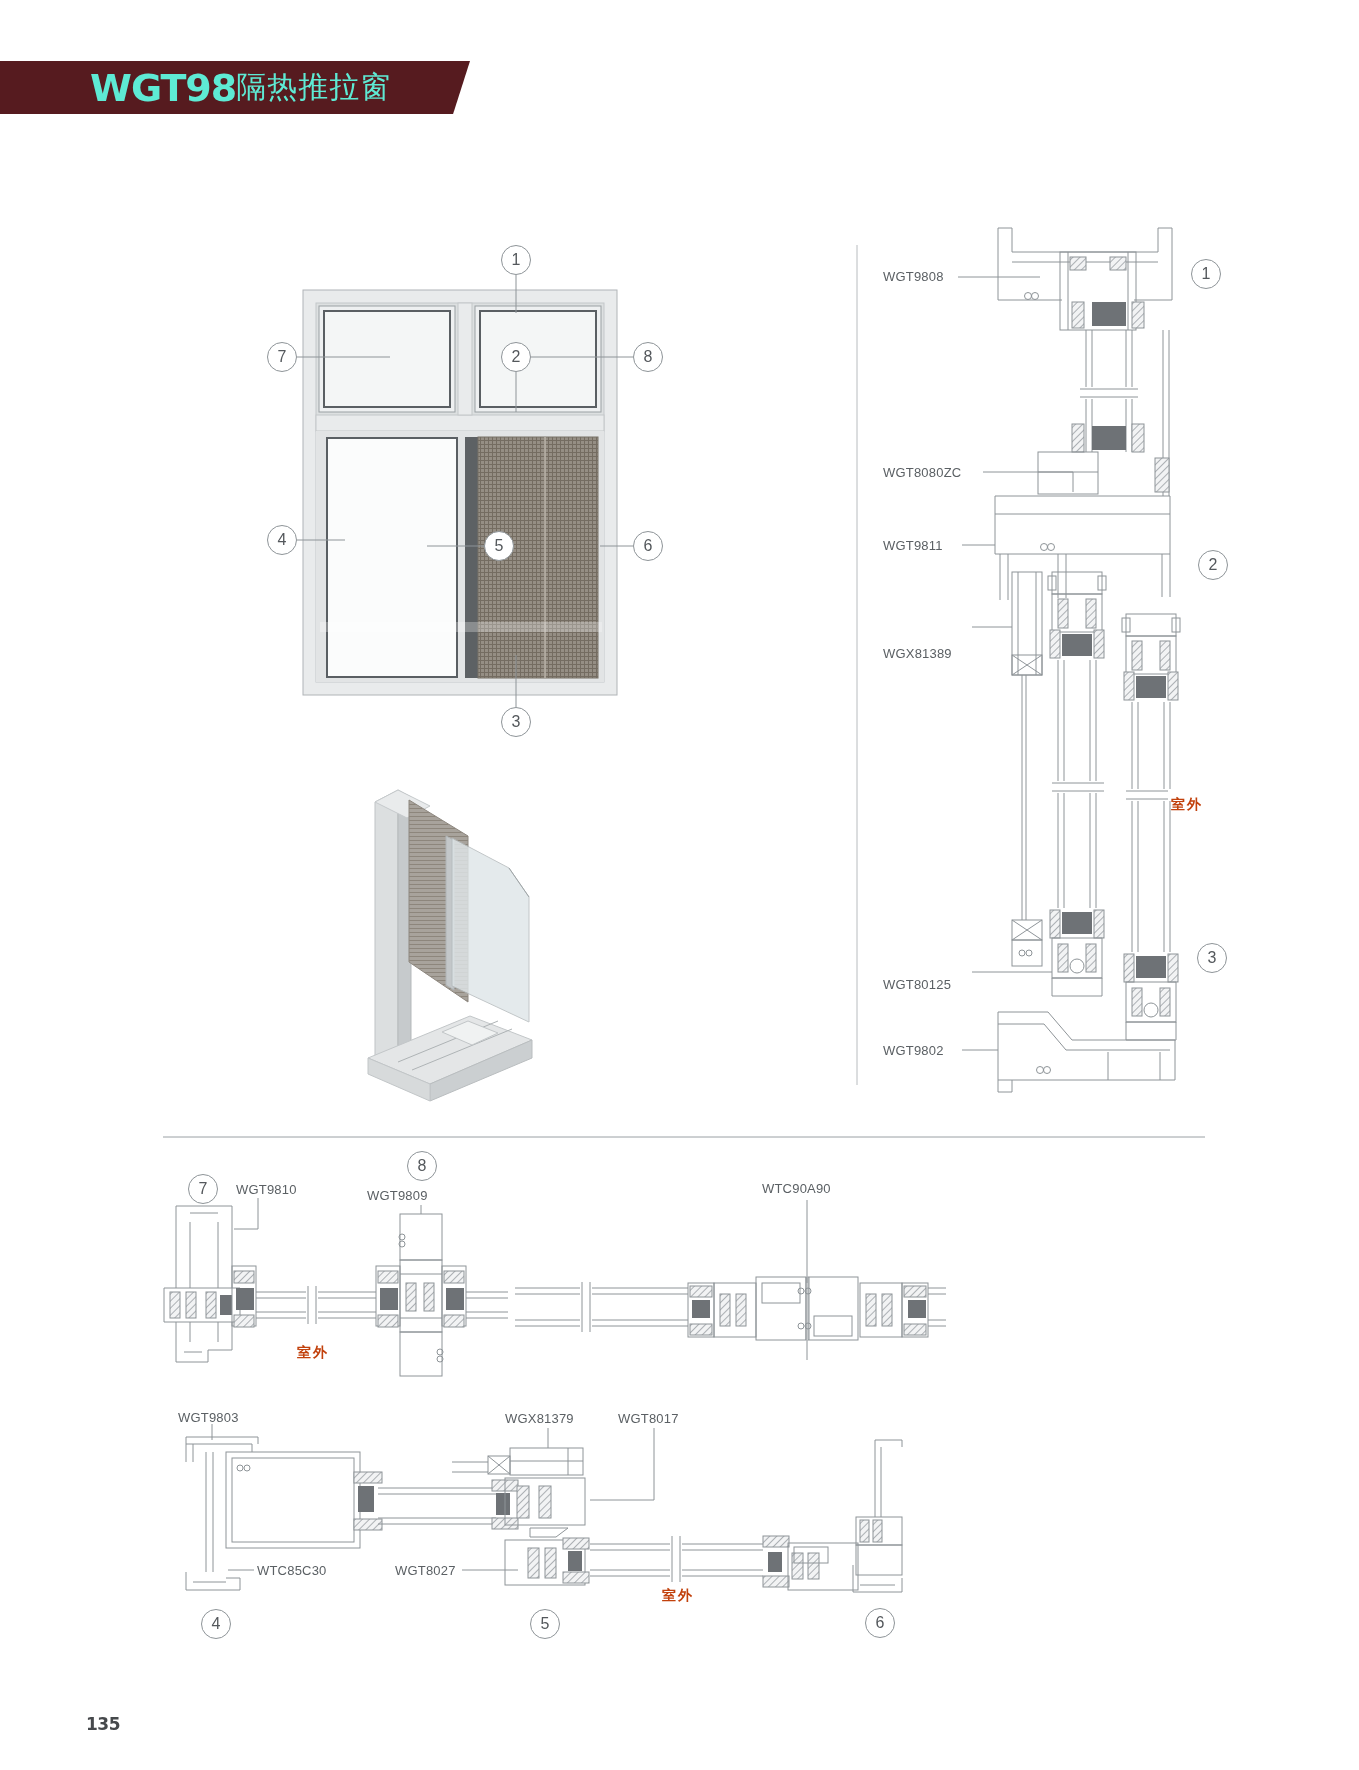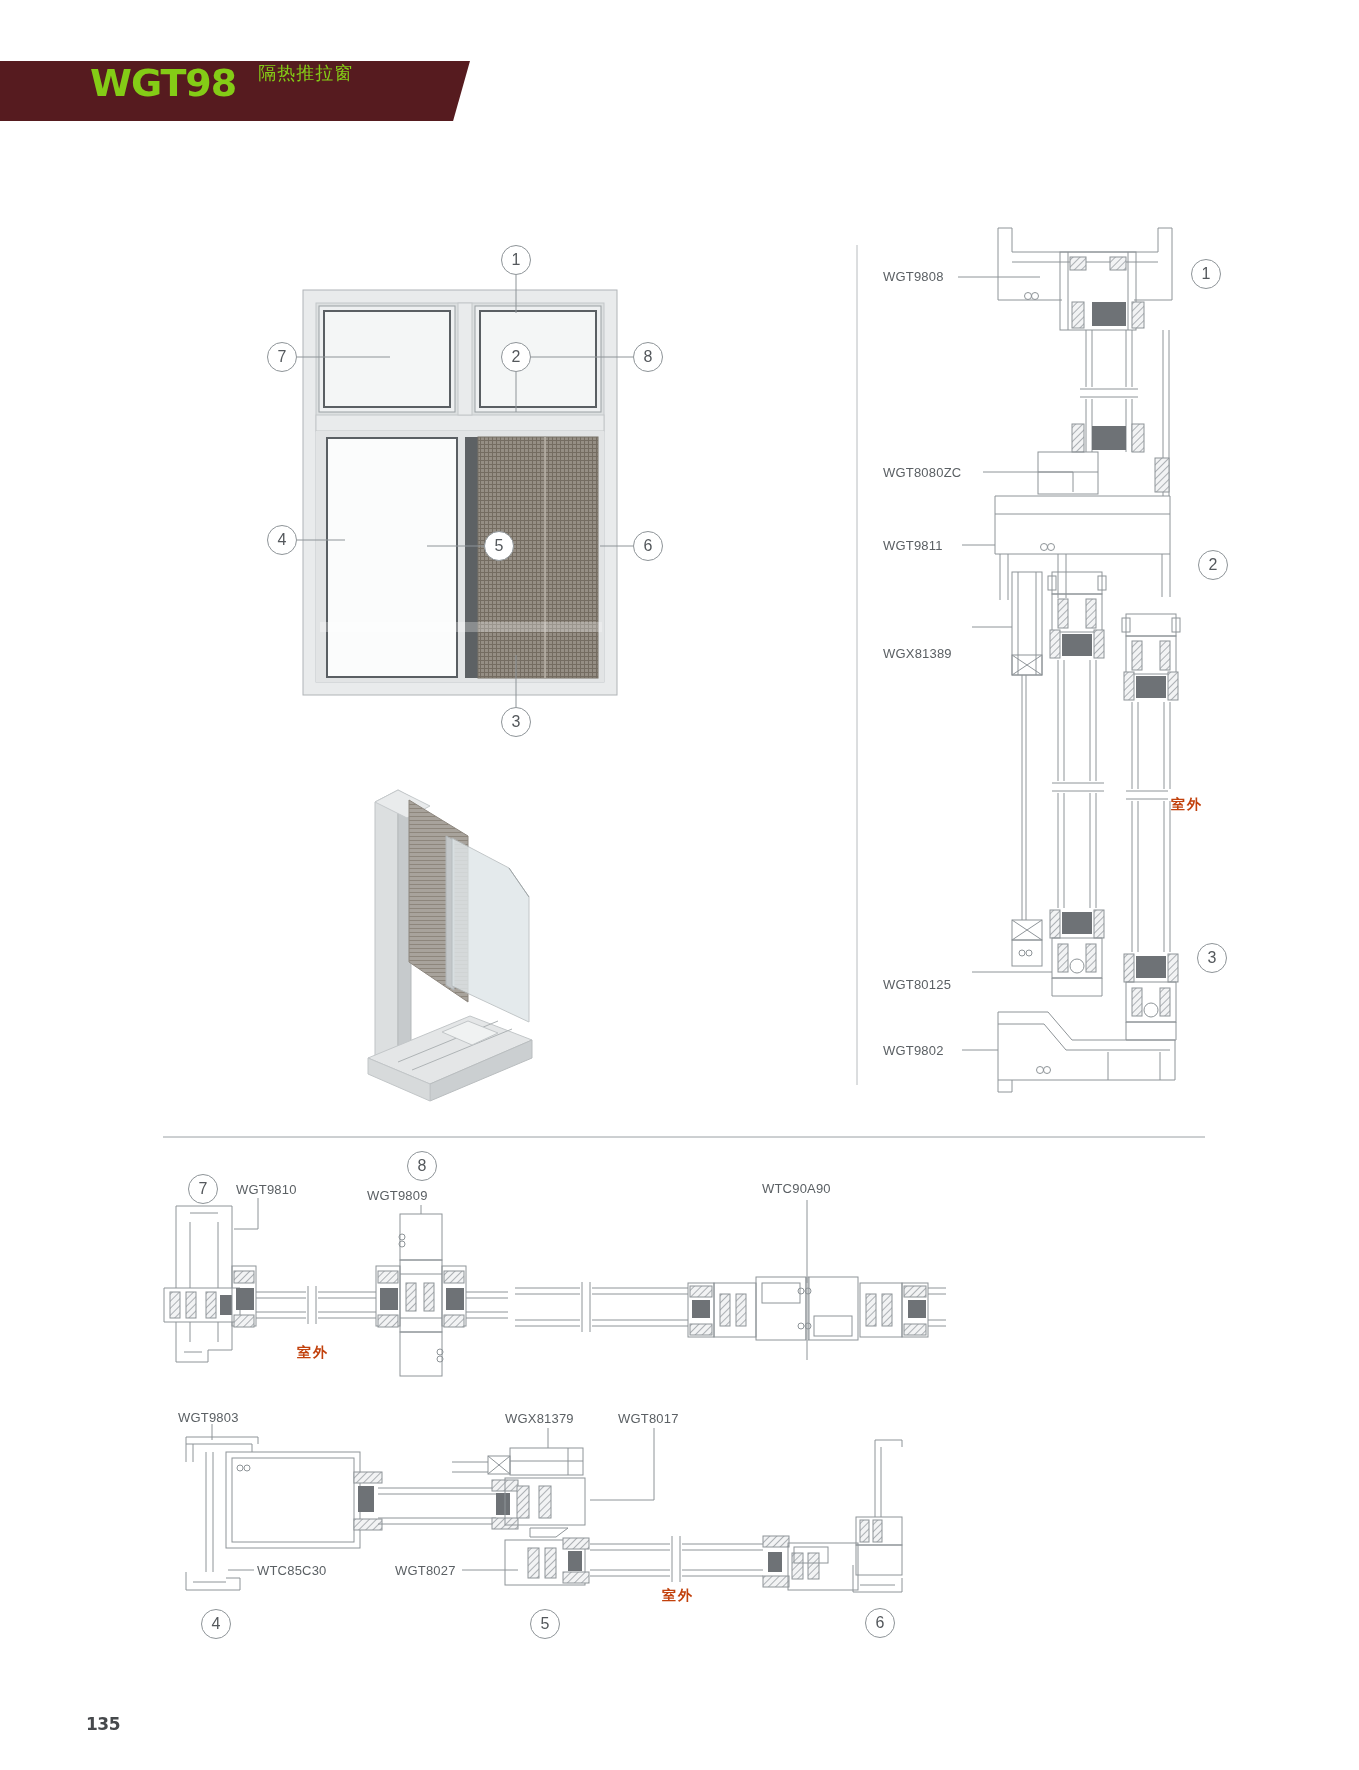--- a/index.html
+++ b/index.html
@@ -1,29 +1,29 @@
 <!DOCTYPE html>
 <html><head>
 <meta charset="utf-8">
 <style>
   html,body{margin:0;padding:0;background:#9a9a9a;}
   .page{
     position:relative;width:1359px;height:1770px;background:#ffffff;
     font-family:"Liberation Sans", sans-serif;overflow:hidden;margin:0 auto;
   }
   .banner{
-    position:absolute;left:0;top:61px;width:470px;height:60px;
+    position:absolute;left:0;top:61px;width:470px;height:53px;
     clip-path:polygon(0 0,100% 0,96.4% 100%,0 100%);
-    display:flex;align-items:flex-start;color:#84cc16;
+    display:flex;align-items:center;color:#5eead4;
   }
   .banner .model{
     margin-left:90px;font-size:38px;font-weight:bold;letter-spacing:-1px;
     font-family:"DejaVu Sans", sans-serif;
   }
-  .banner .subtitle{margin-left:22px;font-size:18px;letter-spacing:1px;}
+  .banner .subtitle{font-size:30px;letter-spacing:1px;}
   .art{position:absolute;left:0;top:0;}
   .code{
     position:absolute;font-size:13px;color:#5b6064;white-space:nowrap;
     letter-spacing:.2px;line-height:18px;
   }
   .cn{position:absolute;font-size:14px;color:#c2410c;white-space:nowrap;line-height:16px;letter-spacing:2px;font-weight:bold;}
   .callout{
     position:absolute;width:30px;height:30px;border:1px solid #8e9498;border-radius:50%;
     background:#ffffff;display:flex;align-items:center;justify-content:center;
     font-size:16px;color:#54585c;box-sizing:border-box;

